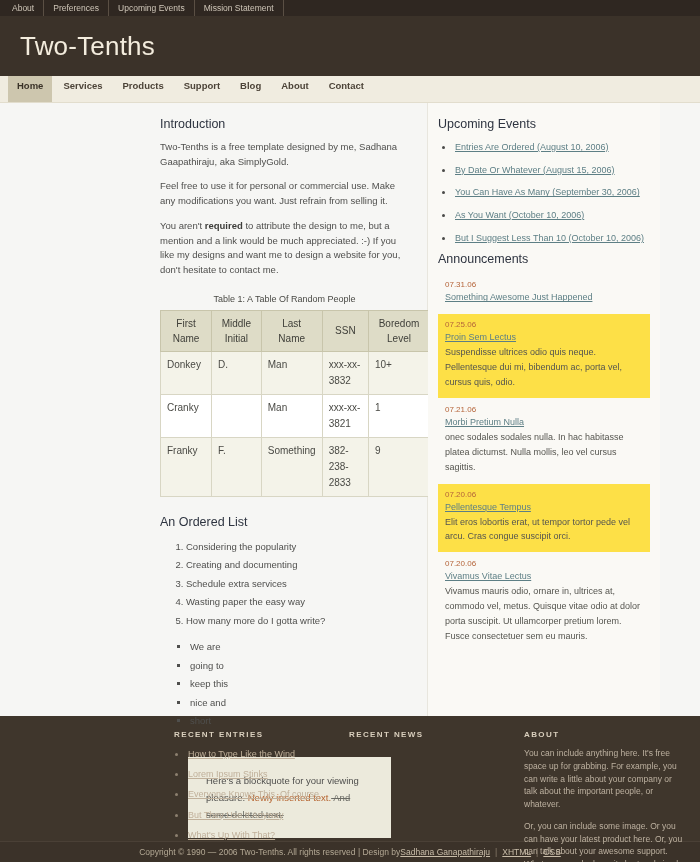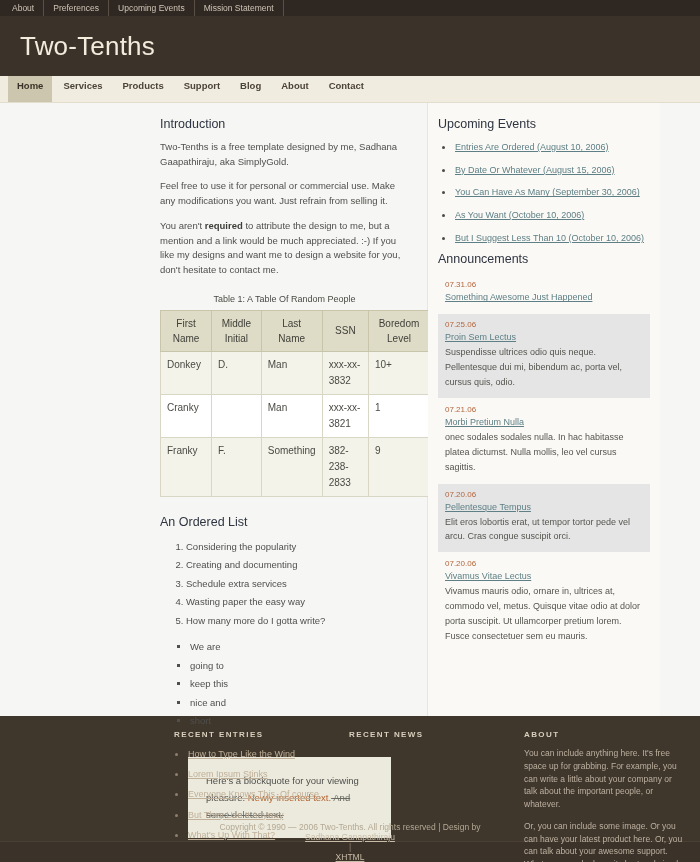--- a/index.html
+++ b/index.html
@@ -167,21 +167,21 @@
     font-size: 9px;
     color: #5d7f85;
     text-decoration: underline;
   }
 
   .ann-head { margin-top: 17px; }
   .ann {
     padding: 6px 7px 8px 7px;
     margin-bottom: 1px;
   }
-  .ann.alt { background: #e5e5e5; }
+  .ann.alt { background: #fde047; }
   .ann .date {
     font-size: 8px;
     color: #b5653a;
     margin-bottom: 3px;
   }
   .ann .title {
     display: block;
     font-size: 9px;
     color: #5d7f85;
     text-decoration: underline;
@@ -231,21 +231,20 @@
   
   .copy {
     background: #3b3229;
     height: 21px;
     display: flex;
     align-items: center;
     justify-content: center;
     font-size: 8.5px;
     color: #b3a894;
     border-top: 1px solid #4a4036;
-    flex-direction: column;
   }
   .copy a { color: #c9bda9; text-decoration: underline; }
   .copy .sep { padding: 0 5px; color: #8b7f6f; }
 </style>
 </head>
 <body>
 
 <div class="topbar">
   <a href="#">About</a>
   <a href="#">Preferences</a>

